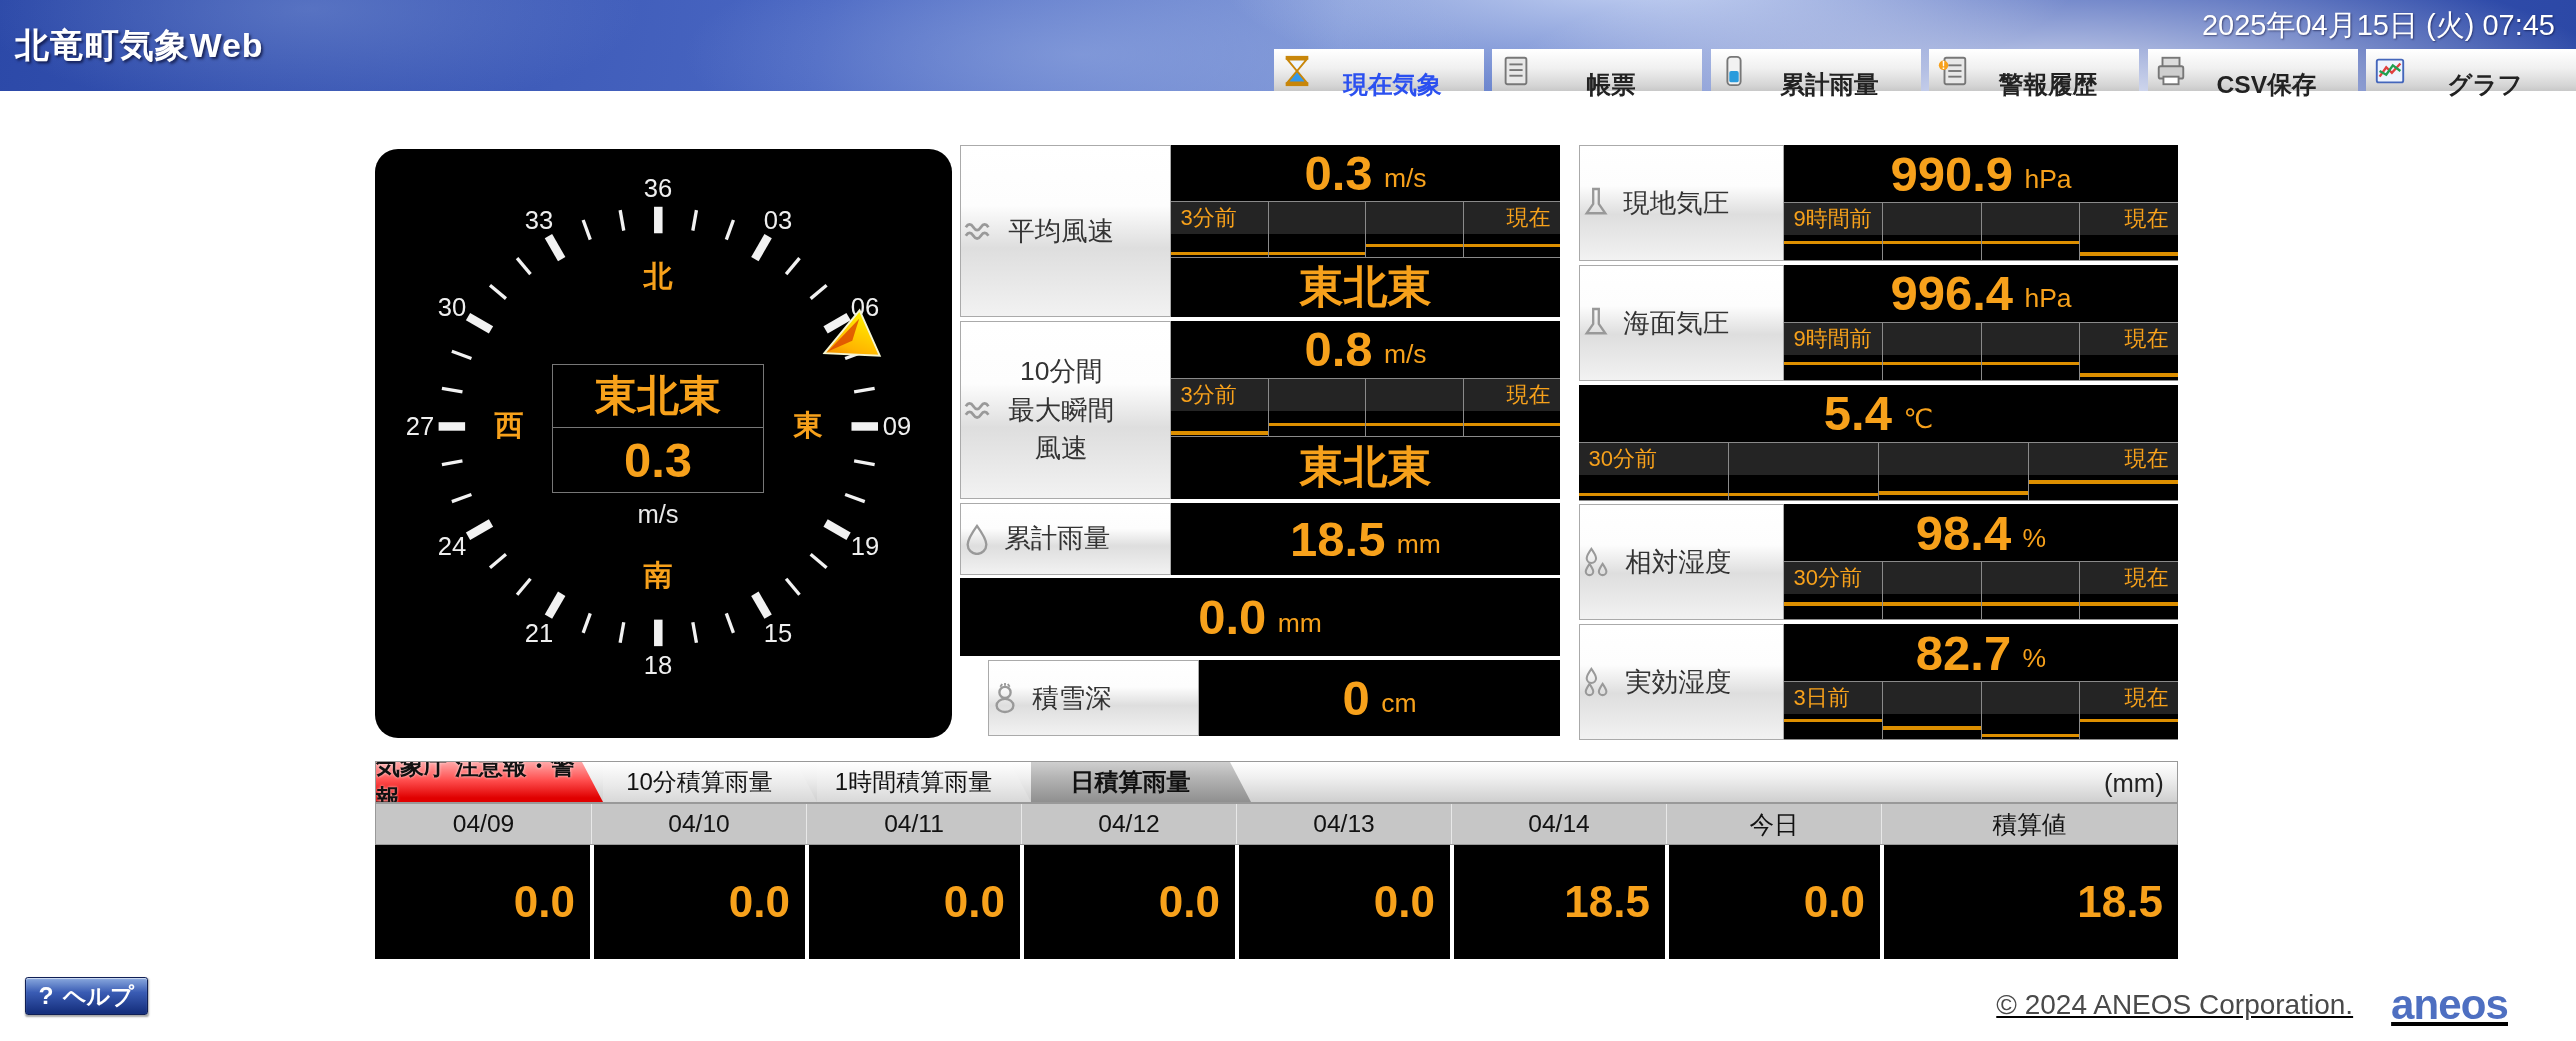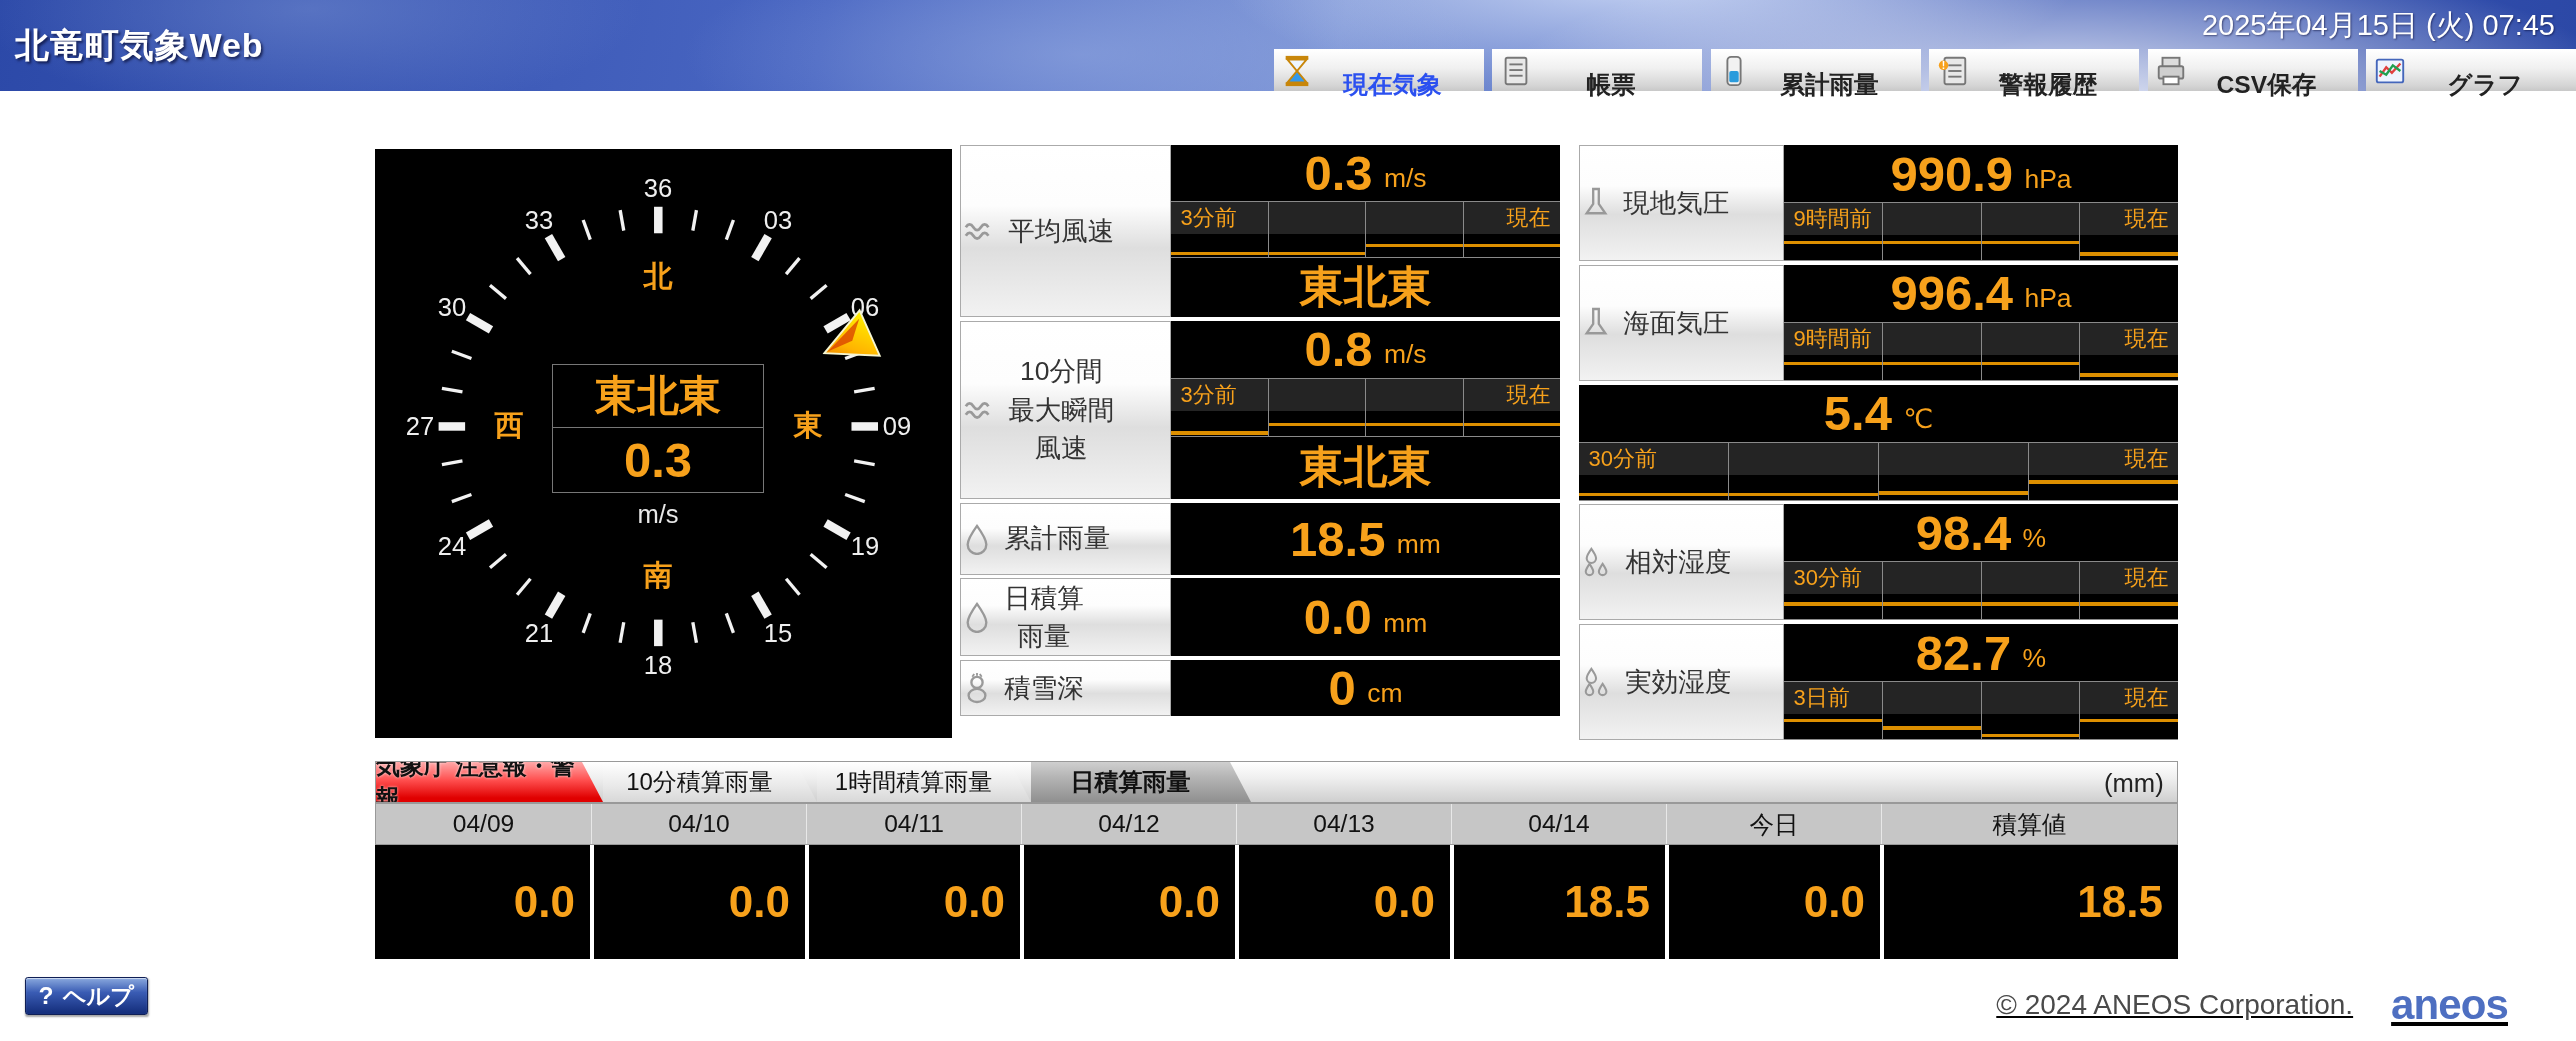--- a/index.html
+++ b/index.html
@@ -20,21 +20,21 @@
   .datetime { position:absolute; right:21px; top:5.7px; font-size:29px; color:#fff;
     text-shadow:0.9px 0.9px 1.9px rgba(0,0,40,.5); }
   .nav { position:absolute; right:0; bottom:0; display:flex; gap:8.5px; }
   .nav-tab { width:210px; height:42px; position:relative; display:flex; align-items:center; justify-content:center;
     background:linear-gradient(#ffffff,#f0f0f0 45%,#d6d6d6 85%,#c8c8c8); border-top:0.9px solid #fff; cursor:pointer; }
   .nav-tab .tab-icon { position:absolute; left:6.6px; top:3.8px; width:34px; height:34px; }
   .nav-tab .tab-label { font-size:24.6px; font-weight:bold; color:#222; padding-left:28px;margin-top:28px; }
   .nav-tab.active .tab-label { color:#2b50f0; }
 
   
-  .compass-panel { position:absolute; left:375px; top:149px; width:577px; height:589px; background:#000; }
+  .compass-panel { position:absolute; left:375px; top:149px; width:577px; height:589px; background:#000;border-radius:23px; }
   .compass-panel svg.ticks { position:absolute; left:0; top:0; }
   .scale-num { position:absolute; transform:translate(-50%,-50%); color:#efefef; font-size:25.6px; }
   .cardinal { position:absolute; transform:translate(-50%,-50%); color:#f7a11b; font-size:29px; font-weight:bold; }
   .center-box { position:absolute; left:177px; top:215px; width:212px; height:129px; border:1.9px solid #777; }
   .center-dir { height:63px; border-bottom:1.9px solid #777; display:flex; align-items:center; justify-content:center;
     color:#f7a11b; font-size:42px; font-weight:bold; }
   .center-speed { height:63px; display:flex; align-items:center; justify-content:center;
     color:#f7a11b; font-size:49px; font-weight:bold; }
   .center-unit { position:absolute; left:283px; top:365px; transform:translate(-50%,-50%); color:#e8e8e8; font-size:25.6px; }
   .wind-arrow { position:absolute; width:61px; height:61px; transform-origin:50% 50%; }
@@ -63,21 +63,21 @@
   .spk-top.right { justify-content:flex-end; }
   .spk-top .spk-lbl { color:#f7a11b; font-size:22px; }
   .spk-chart { flex:1; position:relative; }
   .spk-line { position:absolute; left:0; width:100%; height:3.8px; background:#dd8f00; }
 
   
   .row-wind  { height:172px; }
   .row-wind2 { height:178px; }
   .row-sm    { height:72px; }
   .row-sm2   { height:78px; }
-  .row-sm3   { height:56px; }
+  .row-sm3   { height:76px;margin-left:28px; }
   .row-r     { height:116px; }
   .row-wind .big-val, .row-wind2 .big-val { height:57px; }
   .row-wind .dir-val, .row-wind2 .dir-val { flex:1; }
   .row-sm .big-val, .row-sm2 .big-val, .row-sm3 .big-val { flex:1; }
   .row-r .big-val { height:57px; }
 
   
   .rain-tabbar { position:absolute; left:375px; top:761px; width:1803px; height:42px;
     background:linear-gradient(#ffffff,#efefef 40%,#cfcfcf); border:0.9px solid #999; display:flex; align-items:stretch; }
   .rain-tab { height:100%; display:flex; align-items:center; justify-content:center; font-size:24px; color:#111;
@@ -350,27 +350,20 @@
     </div>
     <div class="m-value-col">
       <div class="big-val">
         <span class="num">18.5</span>
         <span class="unit">mm</span>
       </div>
     </div>
   </div>
 
   <div class="m-row row-sm2">
-    <div class="m-label">
-      <svg class="m-icon" width="28" height="32" viewBox="0 0 30 34">
-        <path d="M15 3 C15 3 5 17 5 23 a10 10 0 0 0 20 0 C25 17 15 3 15 3 Z" fill="none" stroke="#999" stroke-width="2.5"></path>
-      </svg>
-      <span class="lbl-text">日積算
-雨量</span>
-    </div>
     <div class="m-value-col">
       <div class="big-val">
         <span class="num">0.0</span>
         <span class="unit">mm</span>
       </div>
     </div>
   </div>
 
   <div class="m-row row-sm3">
     <div class="m-label">

